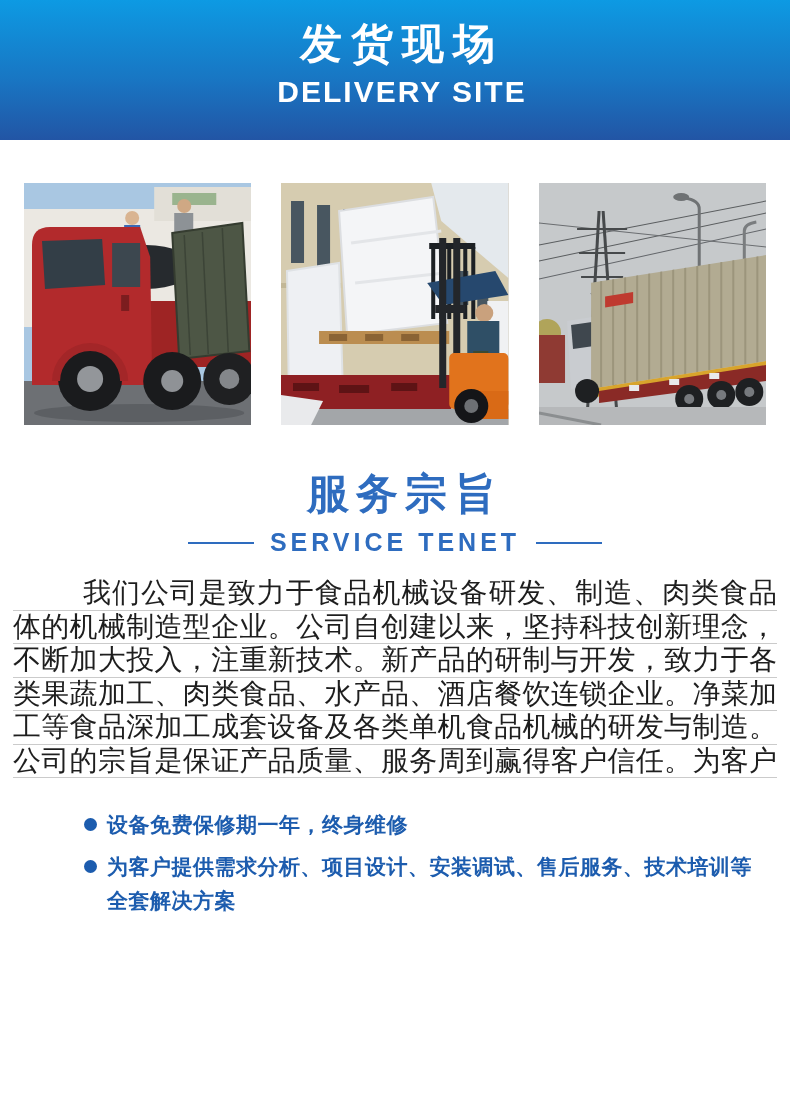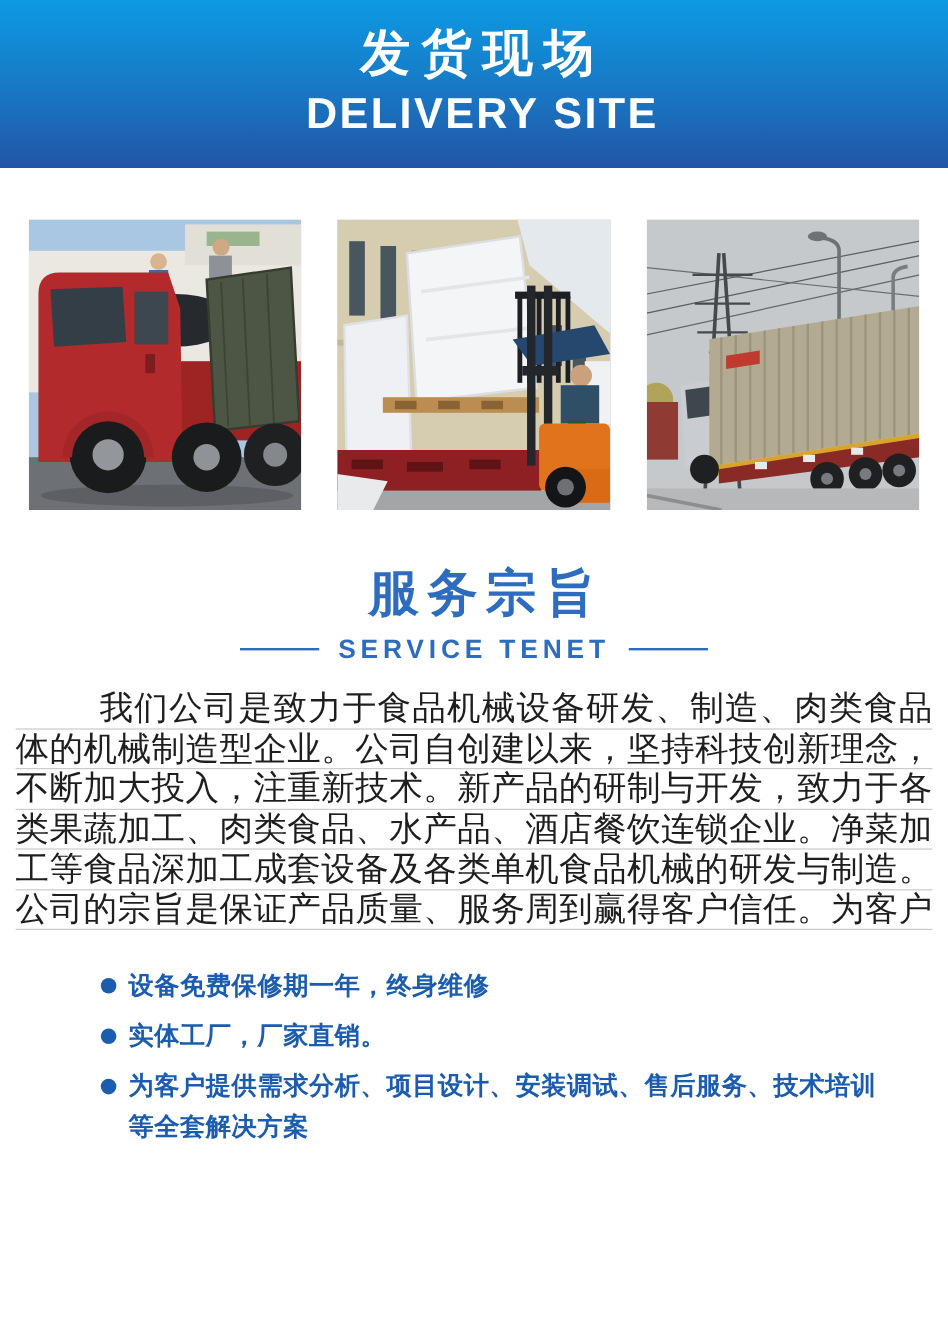--- a/index.html
+++ b/index.html
@@ -2,31 +2,31 @@
 <html><head>
 <meta charset="utf-8">
 <style>
   html,body{margin:0;padding:0;background:#fff;}
   body{width:790px;height:1102px;overflow:hidden;font-family:"Liberation Sans","DejaVu Sans",sans-serif;position:relative;}
 
   
   .banner{height:140px;background:linear-gradient(180deg,#0d9ae3 0%,#1877c4 55%,#2255a5 100%);
           text-align:center;color:#fff;padding-left:14px;}
   .banner-title{margin:0;padding-top:20px;font-size:42px;font-weight:bold;letter-spacing:9px;line-height:1.15;}
-  .banner-sub{margin-top:7px;font-size:36px;font-weight:bold;letter-spacing:2px;line-height:1.1;}
+  .banner-sub{margin-top:7px;font-size:30px;font-weight:bold;letter-spacing:2px;line-height:1.1;}
 
   
   .photos{display:flex;gap:30px;padding:43px 24px 0 24px;}
   .photo{flex:1;height:242px;overflow:hidden;background:#ddd;}
   .photo svg{display:block;width:100%;height:100%;}
 
   
   .svc-title{margin-top:45px;text-align:center;color:#2e6cbf;font-size:42px;font-weight:bold;letter-spacing:7px;line-height:1.15;margin-left:20px;}
   .svc-sub{margin-top:10px;display:flex;align-items:center;justify-content:center;gap:16px;
-           color:#2e6cbf;font-size:22px;font-weight:bold;letter-spacing:4px;}
+           color:#2e6cbf;font-size:25px;font-weight:bold;letter-spacing:4px;}
   .svc-sub .rule{width:66px;height:2px;background:#2e6cbf;}
 
   
   .paragraph{margin:20px 13px 0 13px;}
   .pline{font-size:28px;color:#1e1e1e;height:32.5px;line-height:32.5px;white-space:nowrap;overflow:hidden;
          border-bottom:1px solid #cbcbcb;text-align:justify;text-align-last:justify;text-justify:inter-character;}
   .pline.first{padding-left:70px;}
   .pline.last{text-align-last:left;}
 
   
@@ -197,19 +197,15 @@
   <div class="pline">公司的宗旨是保证产品质量、服务周到赢得客户信任。为客户</div>
 </div>
 
 <div class="bullets">
   <div class="bullet">
     <span class="dot"></span>
     <span class="btext">设备免费保修期一年，终身维修</span>
   </div>
   <div class="bullet">
     <span class="dot"></span>
-    <span class="btext">实体工厂，厂家直销。</span>
-  </div>
-  <div class="bullet">
-    <span class="dot"></span>
     <span class="btext">为客户提供需求分析、项目设计、安装调试、售后服务、技术培训等全套解决方案</span>
   </div>
 </div>
 
 </body></html>

